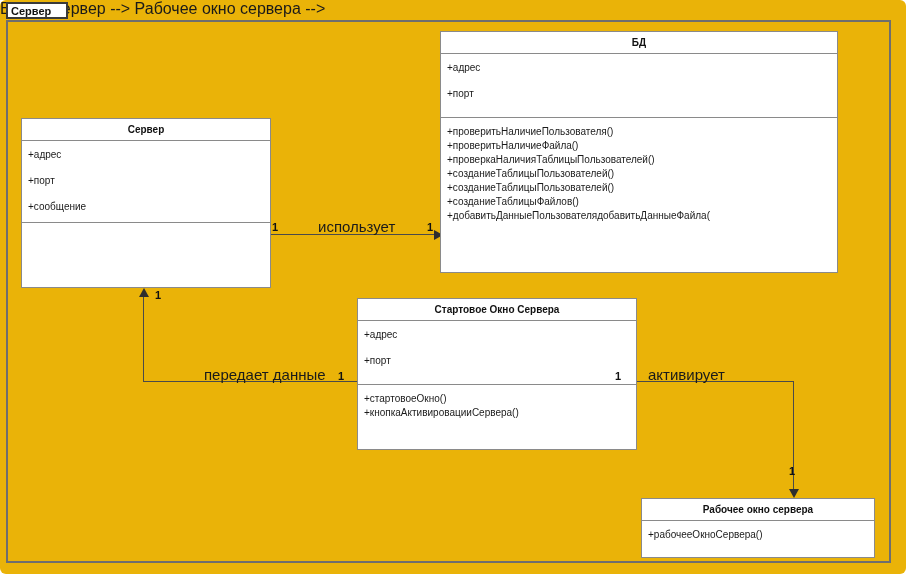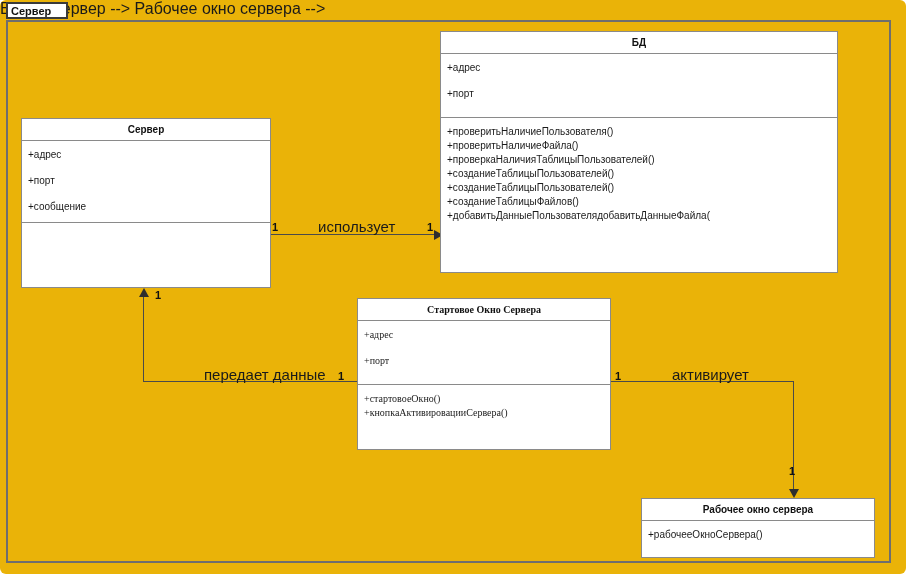--- a/index.html
+++ b/index.html
@@ -85,21 +85,21 @@
     overflow: hidden;
   }
   .attrs-spaced .member { margin-bottom: 12px; }
   .attrs-spaced .member:last-child { margin-bottom: 0; }
 
   
   #box-bd        { left: 440px; top: 31px;  width: 398px; height: 242px; }
   #box-bd .cls-attrs { height: 64px; }
   #box-server    { left: 21px;  top: 118px; width: 250px; height: 170px; }
   #box-server .cls-attrs { height: 82px; }
-  #box-startwin  { left: 357px; top: 298px; width: 254px; height: 152px; font-family: Liberation Serif, serif; }
+  #box-startwin  { left: 357px; top: 298px; width: 280px; height: 152px; }
   #box-startwin .cls-attrs { height: 64px; }
   #box-workwin   { left: 641px; top: 498px; width: 234px; height: 60px; }
 
   
   .line {
     position: absolute;
     background: #4a4a4a;
     z-index: 2;
   }
   .hline { height: 1px; }
@@ -166,21 +166,21 @@
   <div class="line vline" style="left:143px; top:296px; height:86px;"></div>
   <div class="arrow arrow-up" style="left:139px; top:288px;"></div>
   <div class="edge-label" style="left:204px; top:366px;">передает данные</div>
   <div class="mult" style="left:338px; top:370px;">1</div>
   <div class="mult" style="left:155px; top:289px;">1</div>
 
     Рабочее окно сервера --&gt;
   <div class="line hline" style="left:611px; top:381px; width:183px;"></div>
   <div class="line vline" style="left:793px; top:381px; height:108px;"></div>
   <div class="arrow arrow-down" style="left:789px; top:489px;"></div>
-  <div class="edge-label" style="left:672px; top:366px;">активирует</div>
+  <div class="edge-label" style="left:648px; top:366px;">активирует</div>
   <div class="mult" style="left:615px; top:370px;">1</div>
   <div class="mult" style="left:789px; top:465px;">1</div>
 
   
   <div class="umlclass" id="box-bd">
     <div class="cls-title">БД</div>
     <div class="cls-attrs attrs-spaced">
       <div class="member">+адрес</div>
       <div class="member">+порт</div>
     </div>

